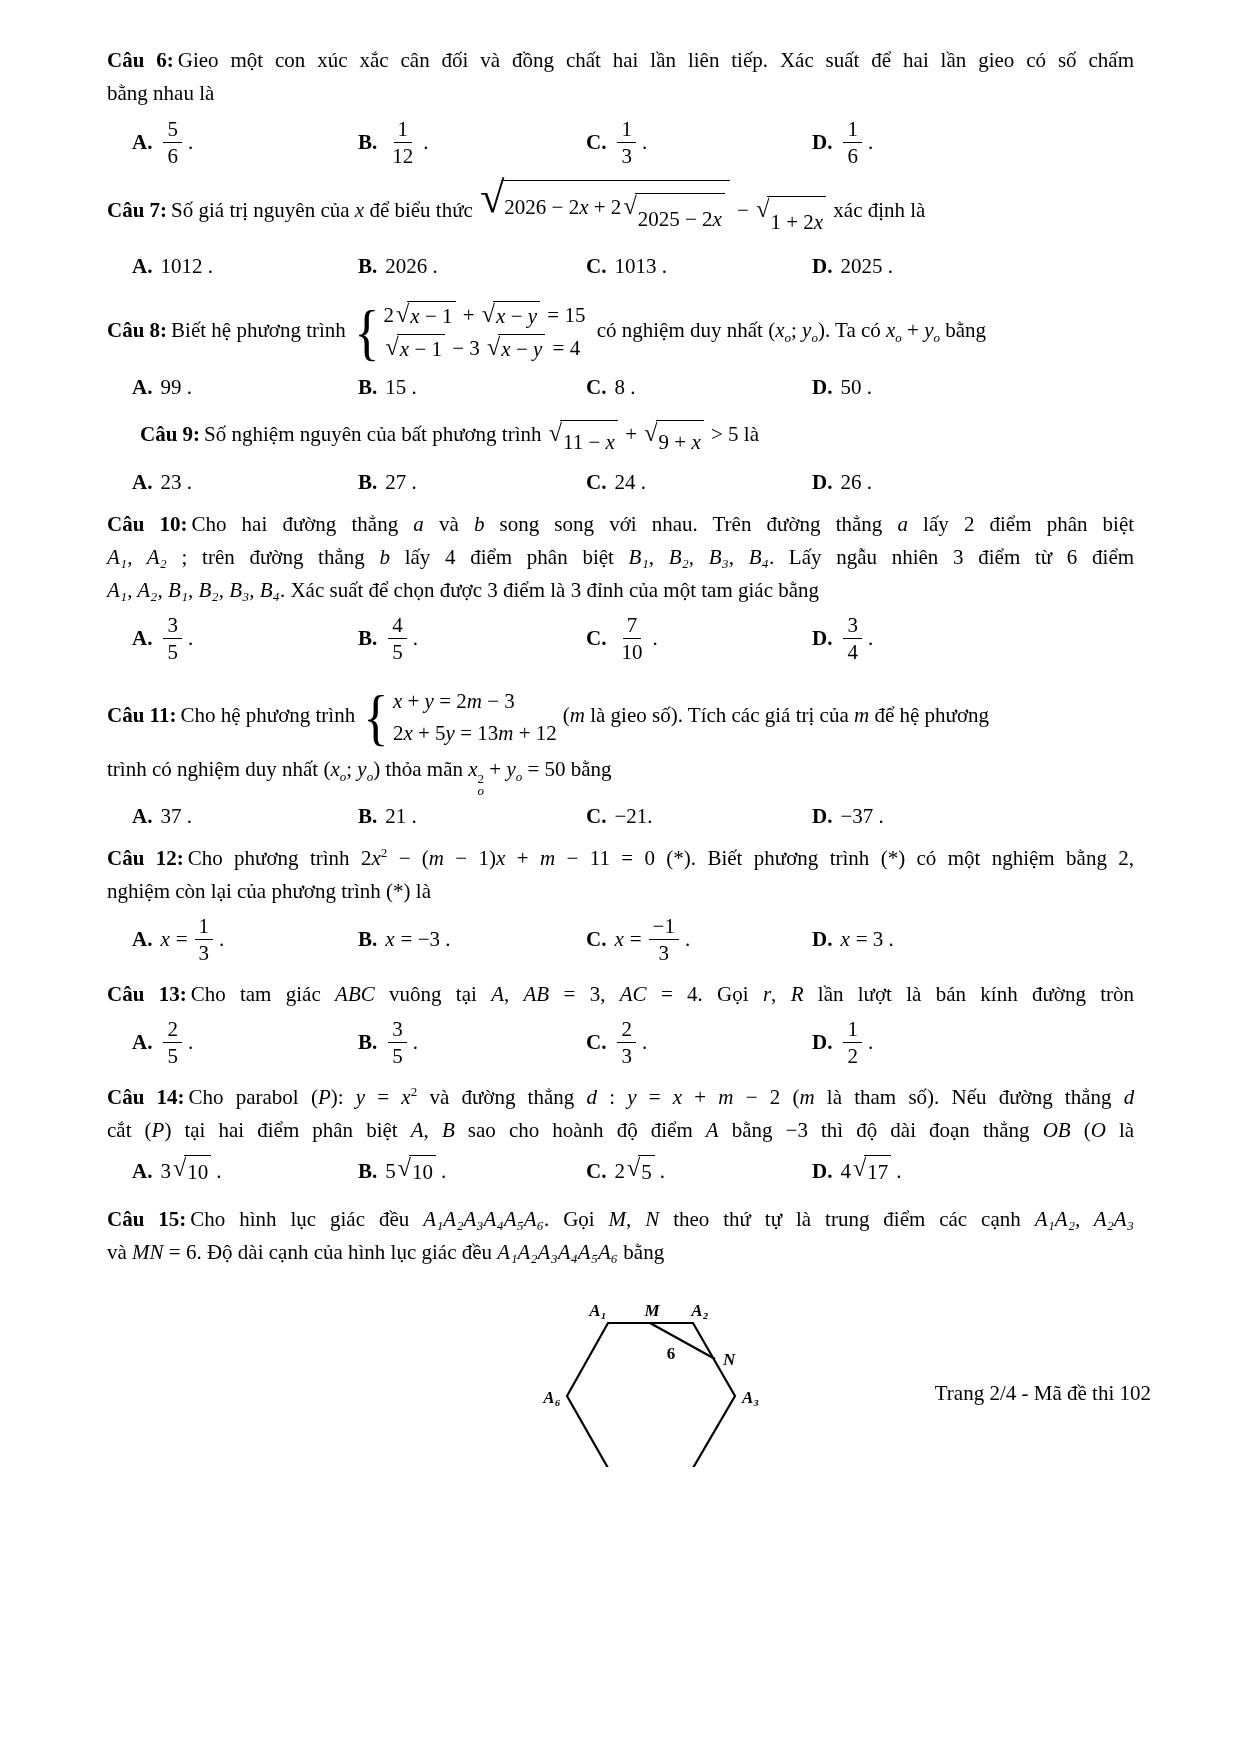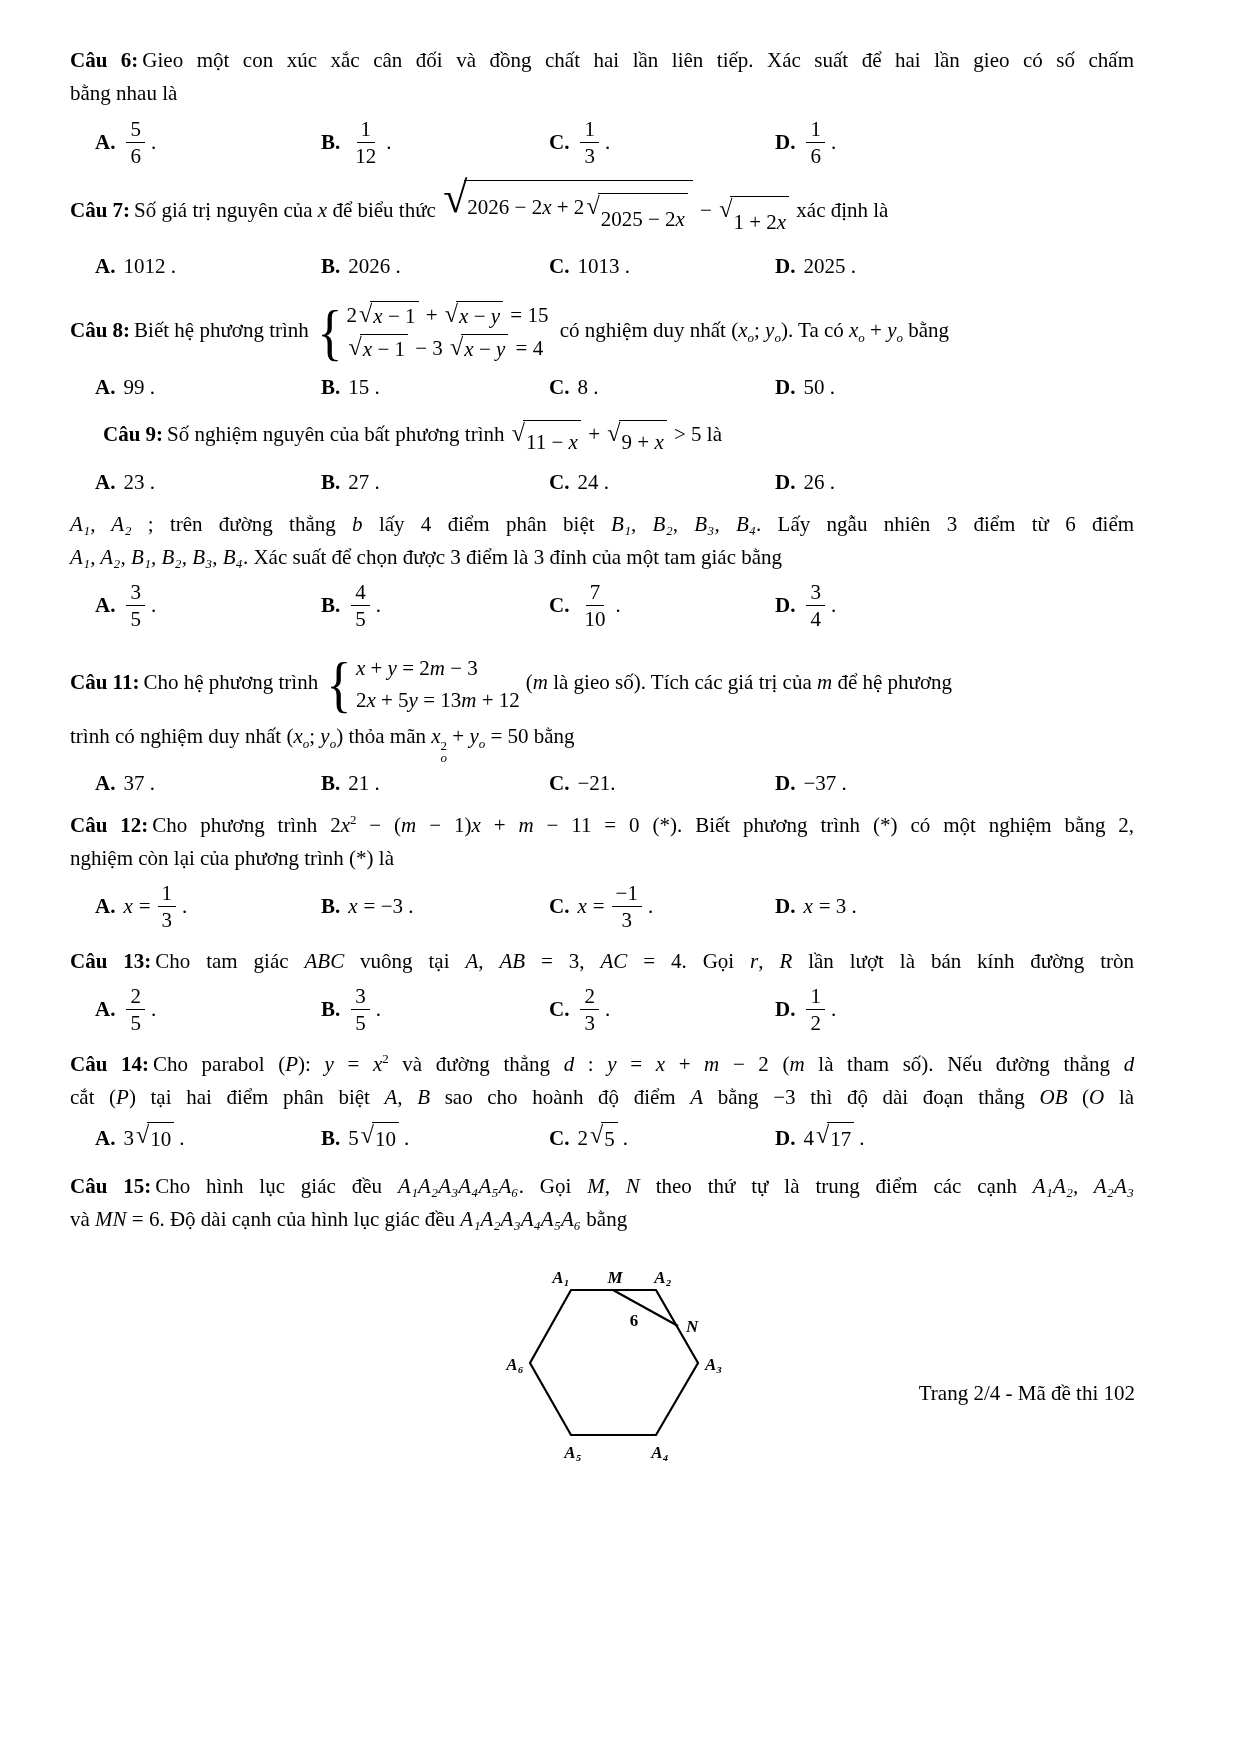--- a/index.html
+++ b/index.html
@@ -1,17 +1,17 @@
 <!DOCTYPE html>
 <html><head>
 <meta charset="utf-8">
 <style>
   html,body{margin:0;padding:0;background:#fff;}
   .page{position:relative;width:1241px;height:1467px;box-sizing:border-box;
-    padding:44px 107px 0 70px;background:#fff;color:#000;
+    padding:44px 107px 0 107px;background:#fff;color:#000;
     font-family:"Liberation Serif","DejaVu Serif",serif;font-size:21px;line-height:33px;overflow:hidden;}
   i{font-style:italic;}
   .lab{font-weight:700;padding-right:4px;}
   .jl{text-align:justify;text-align-last:justify;}
   .q{margin:0 0 9px 0;}
   .opts{display:grid;grid-template-columns:226px 228px 226px auto;padding-left:25px;align-items:center;margin-top:3px;}
   .opts.tall{min-height:58px;}
   .opt{display:flex;align-items:center;white-space:nowrap;}
   .opt > i{margin-right:6px;}
   .ol{font-weight:700;margin-right:8px;}
@@ -33,21 +33,21 @@
   .tallln{line-height:76px;white-space:nowrap;}
   .midln{line-height:50px;}
   .sqln{line-height:42px;margin-left:33px;}
   sub{font-size:13px;line-height:0;font-style:italic;}
   sup{font-size:13px;line-height:0;}
   .ss{display:inline-flex;flex-direction:column;align-items:flex-start;font-size:13px;line-height:12px;vertical-align:-7px;}
   .fig{width:300px;margin:26px 0 8px 373px;}
   .fig svg{display:block;}
   .figtext text{font-family:"Liberation Serif","DejaVu Serif",serif;font-style:italic;font-weight:700;font-size:17px;fill:#000;}
   .figtext text.seglen{font-style:normal;}
-  .footer{position:absolute;right:106px;bottom:57px;}
+  .footer{position:absolute;right:90px;bottom:57px;}
 </style>
 </head>
 <body>
 
 <div class="page">
 
   <div class="q">
     <div class="ln jl"><span class="lab">Câu 6:</span><span>Gieo một con xúc xắc cân đối và đồng chất hai lần liên tiếp. Xác suất để hai lần gieo có số chấm</span></div>
     <div class="ln"><span>bằng nhau là</span></div>
     <div class="opts tall">
@@ -206,20 +206,21 @@
           <span>24 .</span>
         </span>
       <span class="opt">
           <b class="ol">D.</b>
           <span>26 .</span>
         </span>
     </div>
   </div>
 
   <div class="q">
+    <div class="ln jl"><span class="lab">Câu 10:</span><span>Cho hai đường thẳng</span> <i>a</i> <span>và</span> <i>b</i> <span>song song với nhau. Trên đường thẳng</span> <i>a</i> <span>lấy 2 điểm phân biệt</span></div>
     <div class="ln jl"><i>A₁, A₂</i> <span>; trên đường thẳng</span> <i>b</i> <span>lấy 4 điểm phân biệt</span> <i>B₁, B₂, B₃, B₄</i><span>. Lấy ngẫu nhiên 3 điểm từ 6 điểm</span></div>
     <div class="ln"><i>A₁, A₂, B₁, B₂, B₃, B₄</i><span>. Xác suất để chọn được 3 điểm là 3 đỉnh của một tam giác bằng</span></div>
     <div class="opts tall">
       <span class="opt">
           <b class="ol">A.</b>
           <span class="frac">
             <span class="num">3</span>
             <span class="den">5</span>
           </span>
           <span class="dot">.</span>

